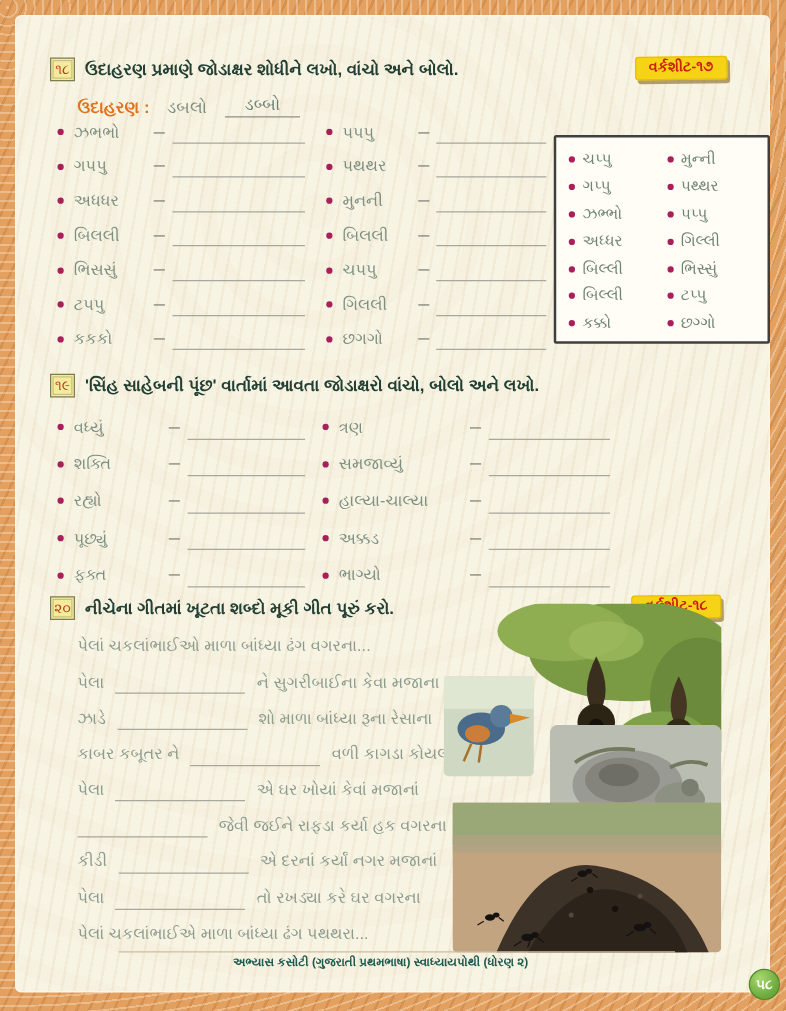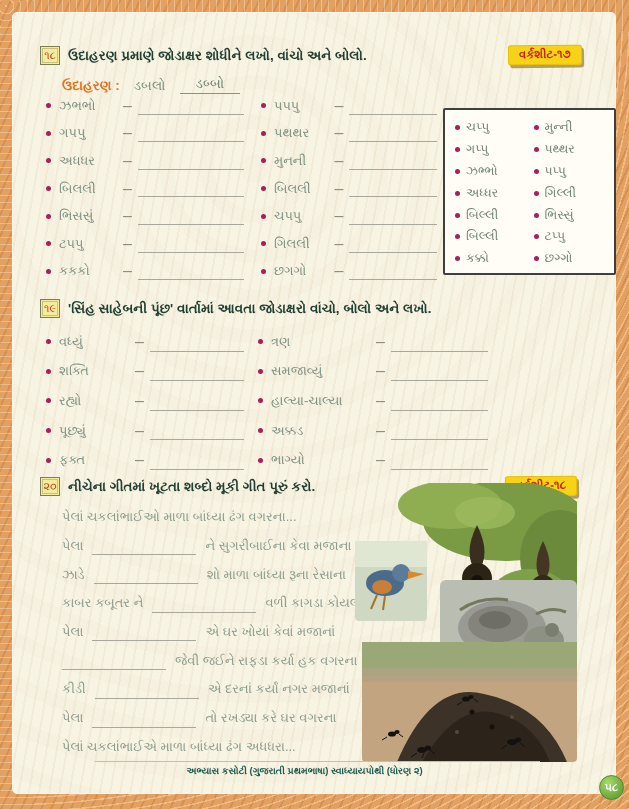--- a/index.html
+++ b/index.html
@@ -367,21 +367,21 @@
       <span class="sb">કીડી</span>
       <span class="sblank"></span>
       <span class="sa">એ દરનાં કર્યાં નગર મજાનાં</span>
     </div>
       <div class="song-line">
       <span class="sb">પેલા</span>
       <span class="sblank"></span>
       <span class="sa">તો રખડ્યા કરે ઘર વગરના</span>
     </div>
       <div class="song-line">
-      <span class="sb">પેલાં ચકલાંભાઈએ માળા બાંધ્યા ઢંગ અધધરા...</span>
+      <span class="sb">પેલાં ચકલાંભાઈએ માળા બાંધ્યા ઢંગ પથથરા...</span>
 
     </div>
     </div>
 
   <svg class="photo" style="left:355px; top:483px;" width="222" height="150" viewBox="0 0 222 150">
     <ellipse cx="150" cy="38" rx="82" ry="40" fill="#7a9a44"></ellipse>
     <ellipse cx="95" cy="22" rx="52" ry="24" fill="#8fae52"></ellipse>
     <ellipse cx="205" cy="75" rx="40" ry="48" fill="#6b8a3c"></ellipse>
     <ellipse cx="175" cy="118" rx="42" ry="32" fill="#7fa04a"></ellipse>
     <ellipse cx="130" cy="30" rx="30" ry="16" fill="#9cba5e" opacity="0.8"></ellipse>

